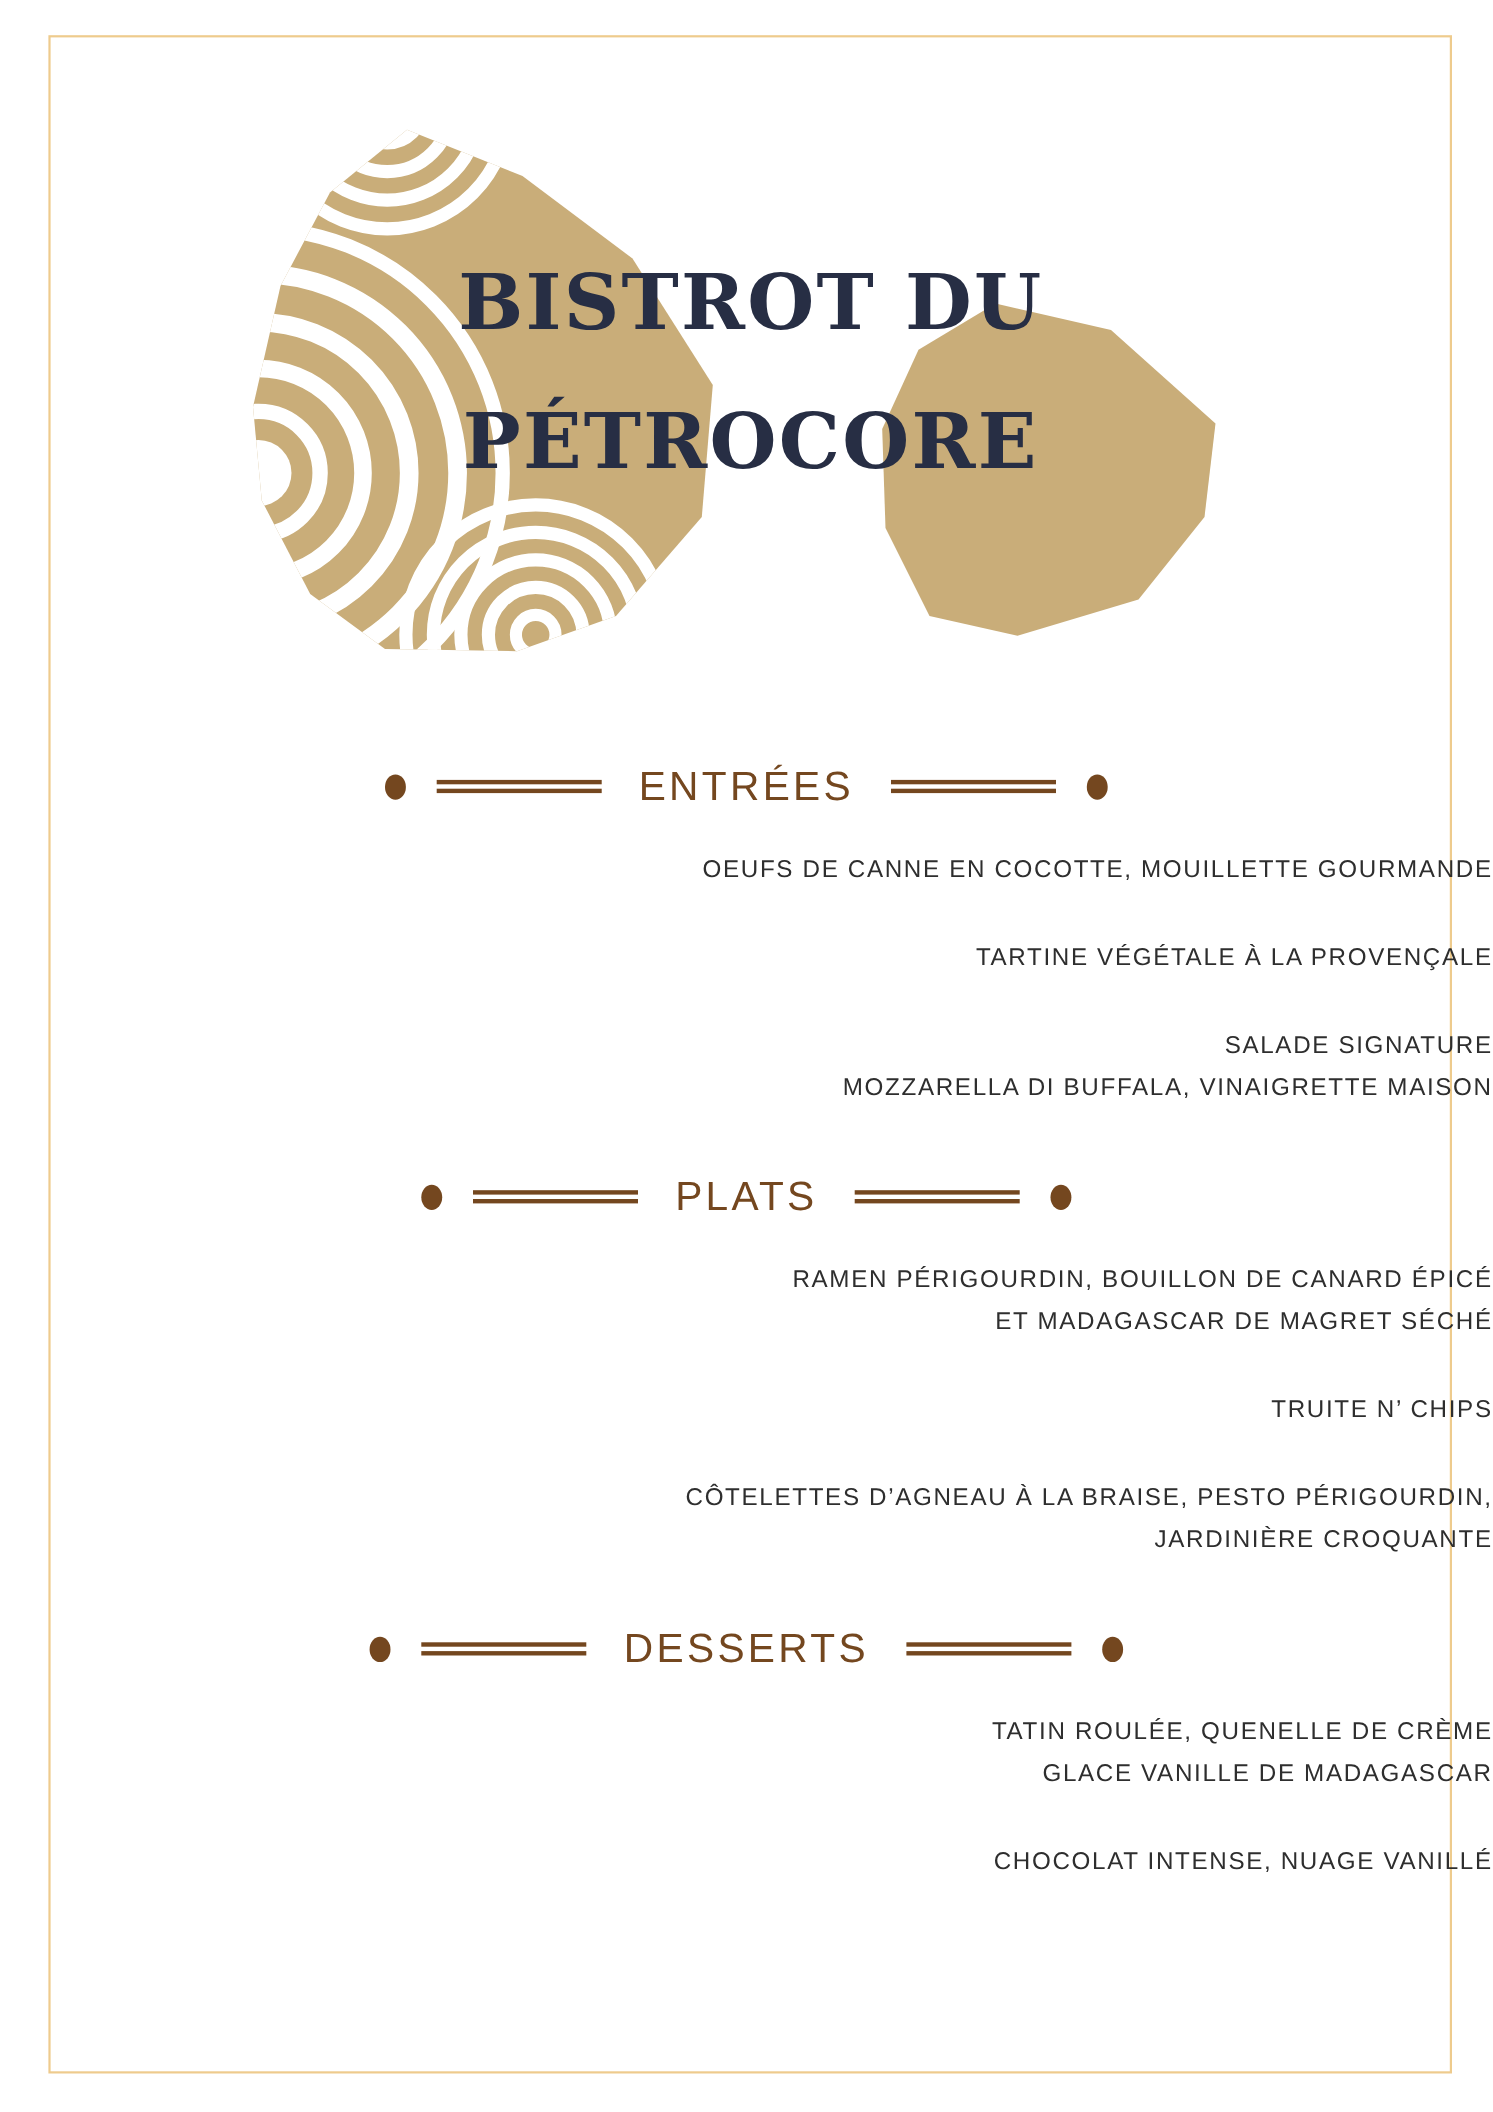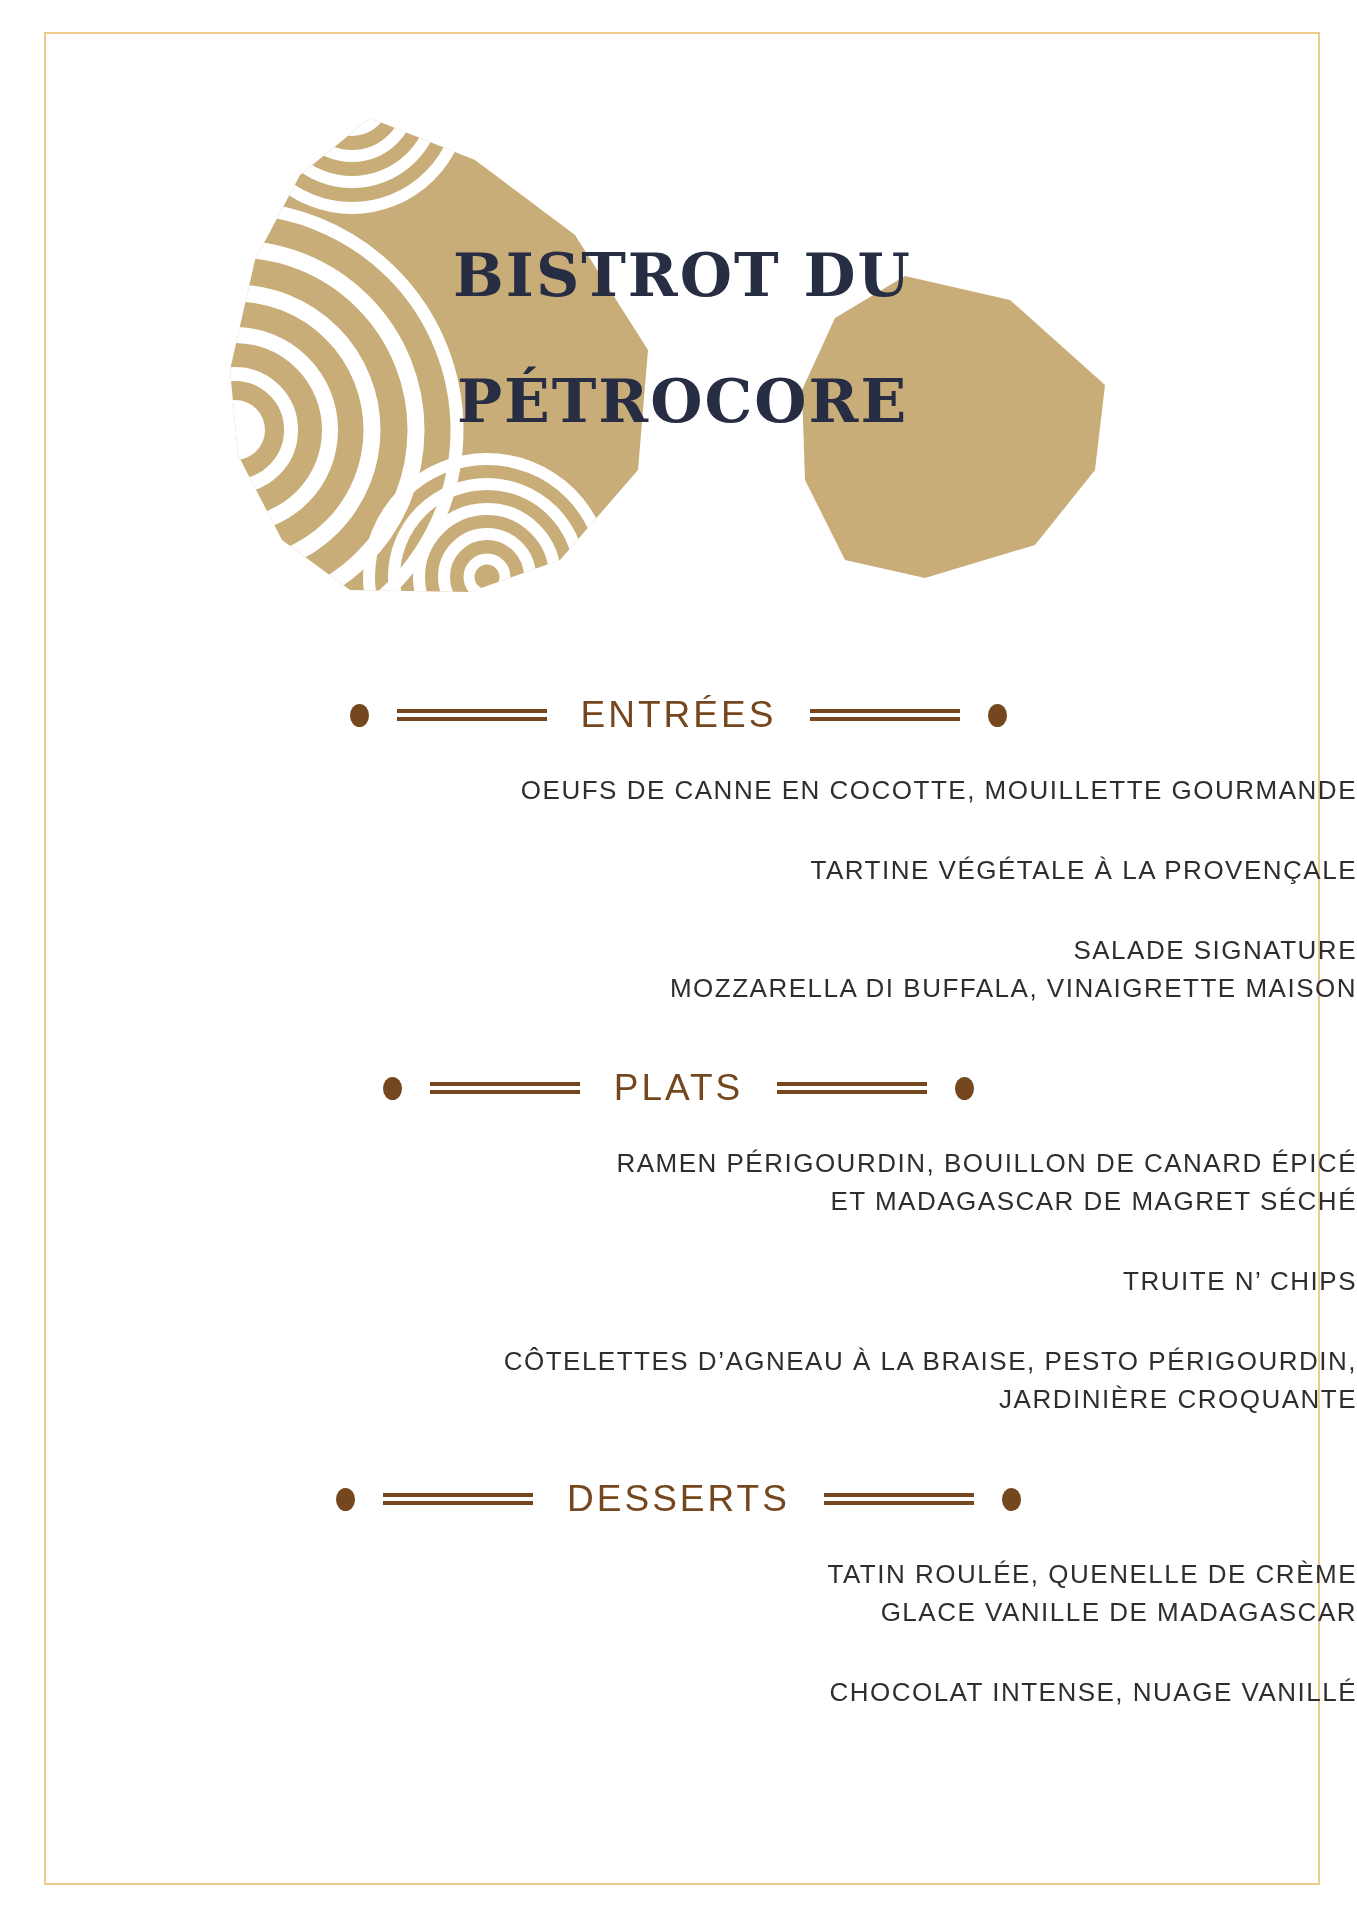--- a/index.html
+++ b/index.html
@@ -26,21 +26,21 @@
   }
   
   .hero{position:relative;height:693px;}
   .deco{position:absolute;left:180px;top:90px;}
   .title{
     position:absolute;
     left:0;top:212px;width:100%;
     text-align:center;
     font-family:"DejaVu Serif","Liberation Serif",serif;
     font-weight:700;
-    font-size:60px;
+    font-size:70px;
     line-height:126px;
     letter-spacing:2px;
     color:var(--navy);
     padding-left:8px;
   }
   
   .menu{position:relative;text-align:right;}
   .section{margin-bottom:59px;}
   .section-header{
     height:44px;
@@ -65,21 +65,21 @@
   .section-title{
     font-size:37px;
     letter-spacing:3px;
     color:var(--brown);
     white-space:nowrap;
     padding:0 6px;
   }
   .dish{margin-bottom:42px;}
   .dish:last-child{margin-bottom:0;}
   .dish-line{
-    font-size:26px;
+    font-size:22px;
     line-height:38px;
     letter-spacing:1.5px;
     color:var(--ink);
     white-space:nowrap;
   }
 </style>
 </head>
 <body>
 
 <div class="border-frame"></div>

